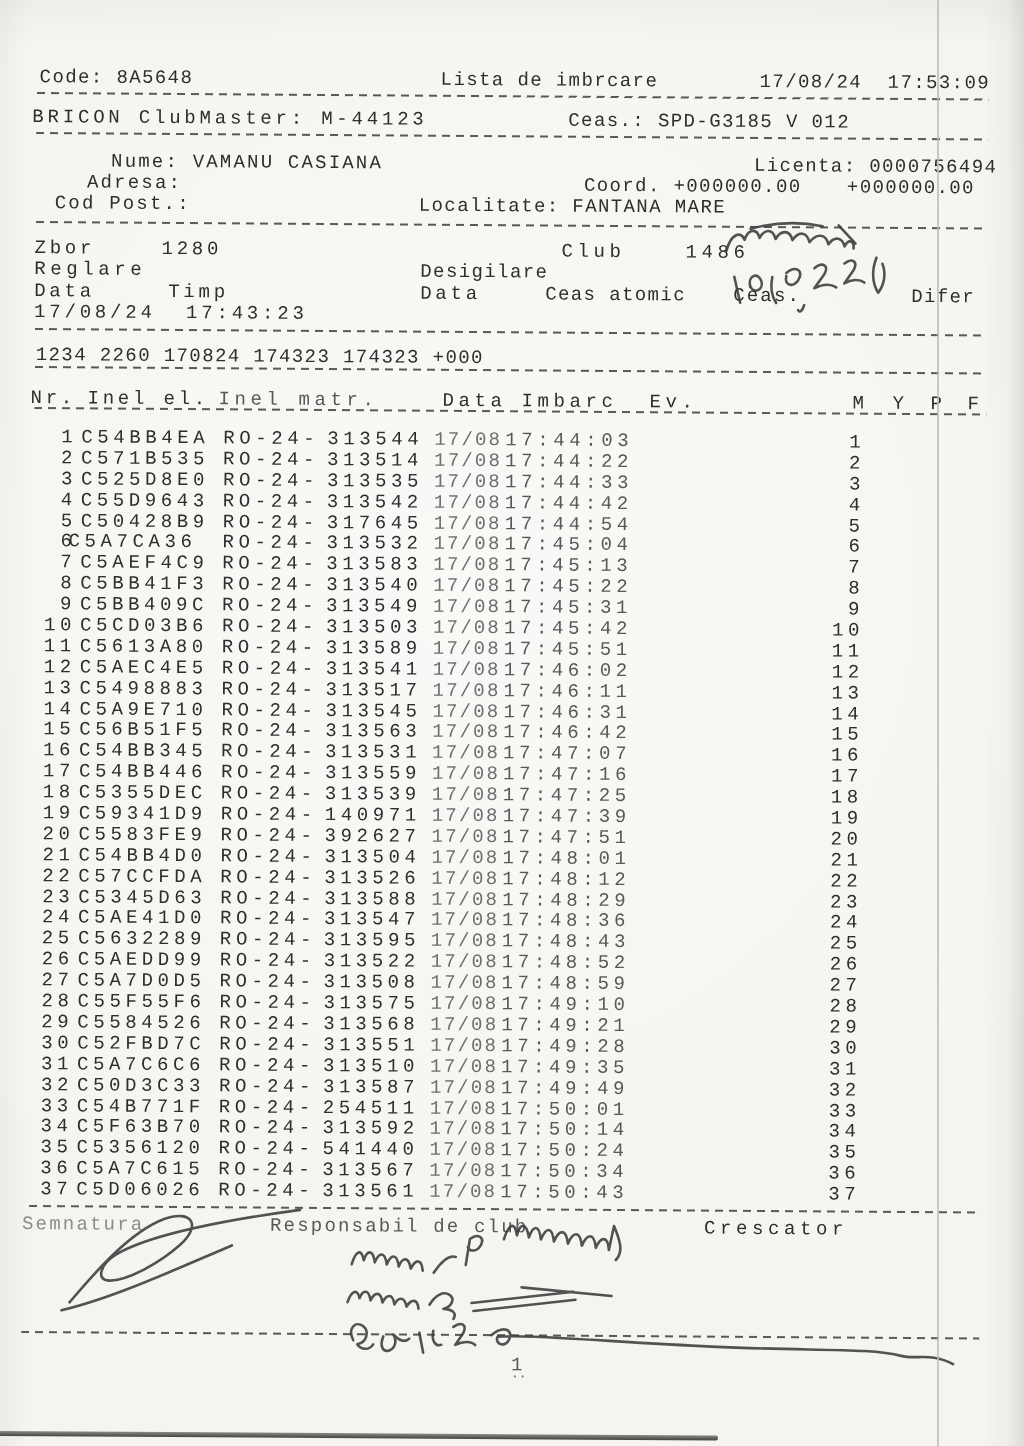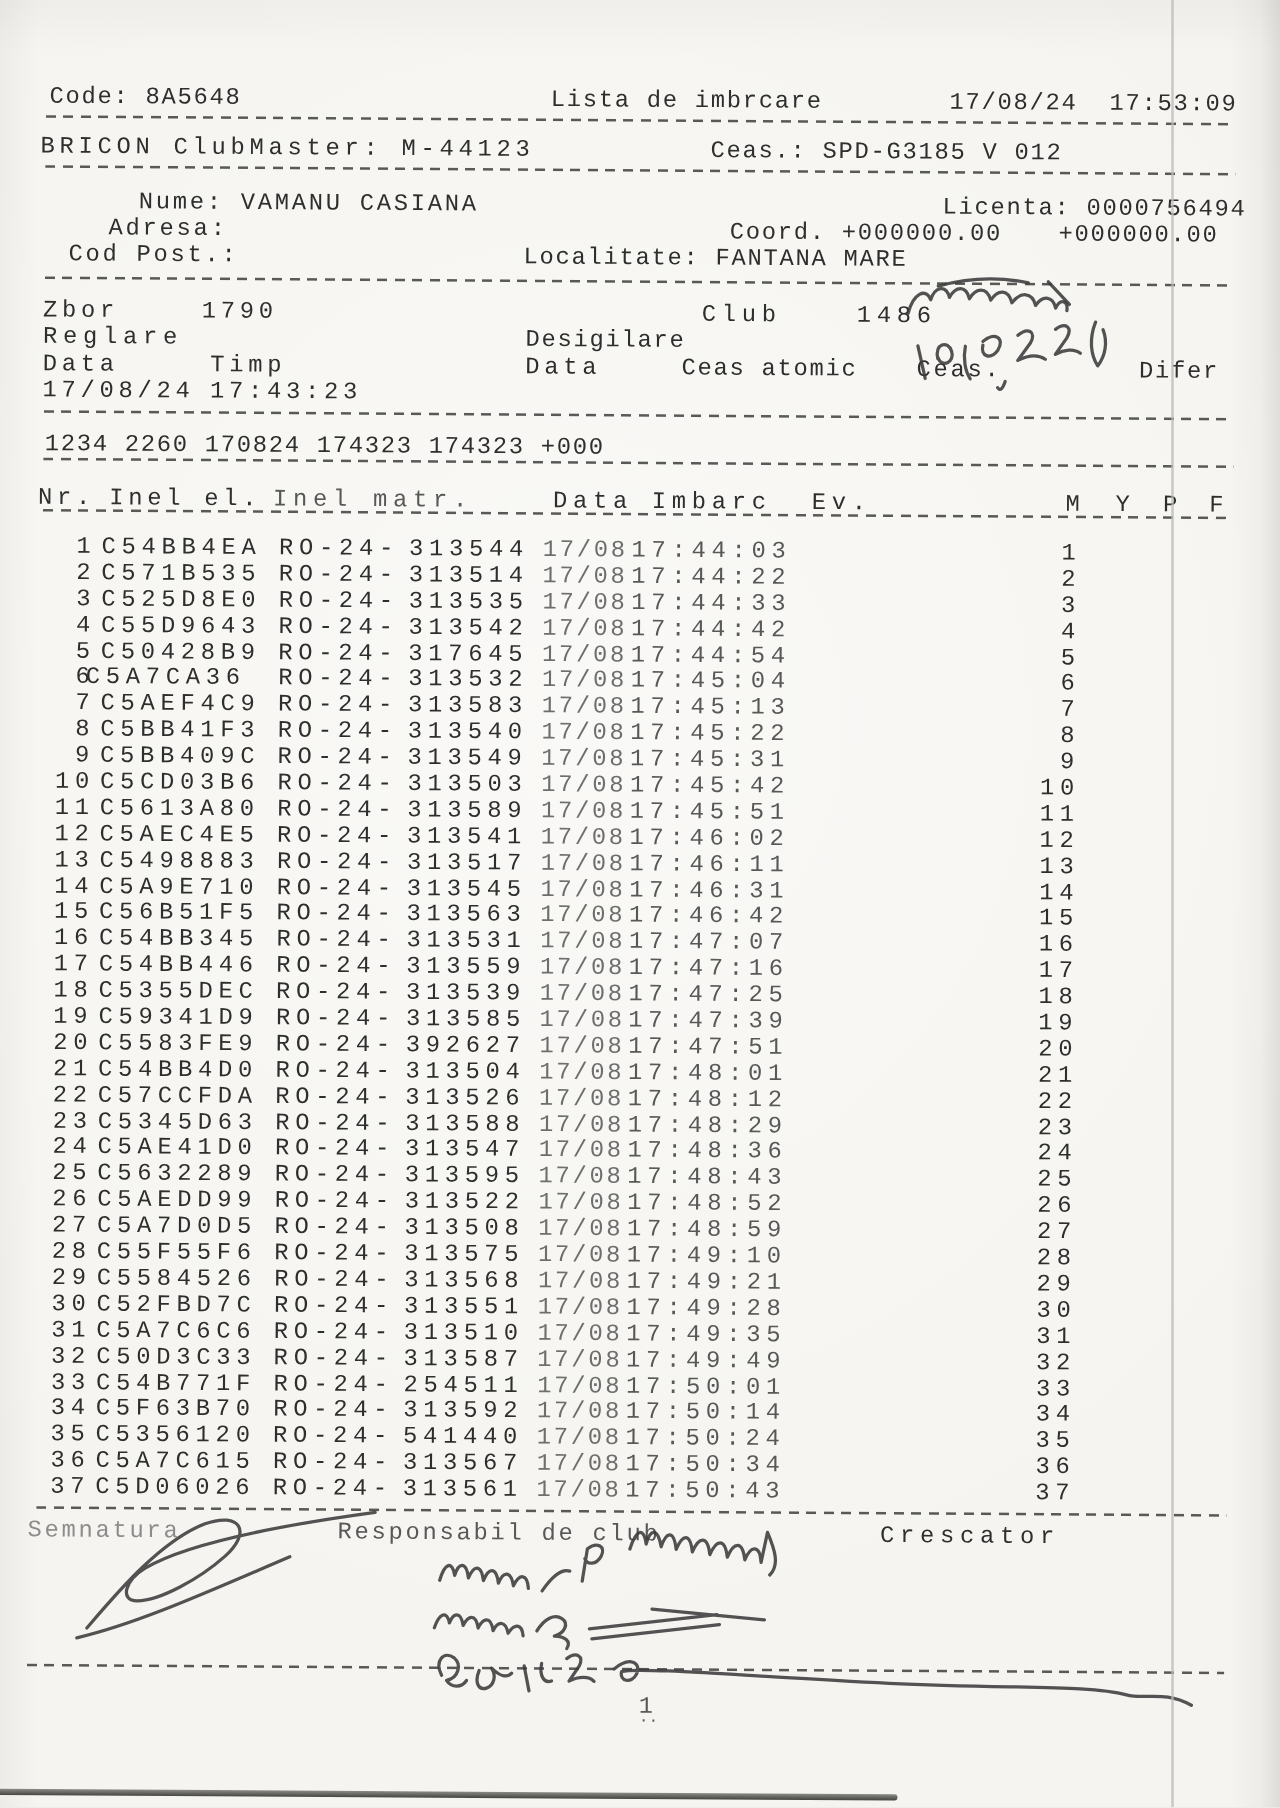--- a/index.html
+++ b/index.html
@@ -73,39 +73,39 @@
       <span class="t" style="left:848px">+000000.00</span>
     </div>
     <div class="line" style="top:192px">
       <span class="m" style="left:56px">Cod Post.:</span>
       <span class="t" style="left:420px">Localitate: FANTANA MARE</span>
     </div>
     <div class="dash" style="top:221px"></div>
 
     <div class="line" style="top:237px">
       <span class="w" style="left:36px">Zbor</span>
-      <span class="w" style="left:163px">1790</span>
+      <span class="w" style="left:163px">1280</span>
       <span class="x" style="left:563px">Club</span>
       <span class="x" style="left:687px">1486</span>
     </div>
     <div class="line" style="top:258px">
       <span class="x" style="left:36px">Reglare</span>
       <span class="t" style="left:422px">Desigilare</span>
     </div>
     <div class="line" style="top:280px">
       <span class="w" style="left:36px">Data</span>
       <span class="w" style="left:170px">Timp</span>
       <span class="w" style="left:422px">Data</span>
       <span class="t" style="left:547px">Ceas atomic</span>
       <span class="m" style="left:735px">Ceas.</span>
       <span class="t" style="left:913px">Difer</span>
     </div>
     <div class="line" style="top:301px">
       <span class="w" style="left:36px">17/08/24</span>
-      <span class="w" style="left:170px">17:43:23</span>
+      <span class="w" style="left:188px">17:43:23</span>
     </div>
     <div class="dash" style="top:328px"></div>
 
     <div class="line" style="top:344px">
       <span class="t" style="left:38px">1234 2260 170824 174323 174323 +000</span>
     </div>
     <div class="dash" style="top:366px"></div>
 
     <div class="line" style="top:387px">
       <span class="w" style="left:33px">Nr.</span>
@@ -299,21 +299,21 @@
     <span class="x" style="left:330px">313539</span>
     <span class="m faded" style="left:437px">17/08</span>
     <span class="x soft" style="left:508px">17:47:25</span>
     <span class="x cm">18</span>
   </div>
 
   <div class="row">
     <span class="x cnr">19</span>
     <span class="x" style="left:84px">C59341D9</span>
     <span class="x" style="left:226px">RO-24-</span>
-    <span class="x" style="left:330px">313585</span>
+    <span class="x" style="left:330px">140971</span>
     <span class="m faded" style="left:437px">17/08</span>
     <span class="x soft" style="left:508px">17:47:39</span>
     <span class="x cm">19</span>
   </div>
 
   <div class="row">
     <span class="x cnr">20</span>
     <span class="x" style="left:84px">C5583FE9</span>
     <span class="x" style="left:226px">RO-24-</span>
     <span class="x" style="left:330px">392627</span>

